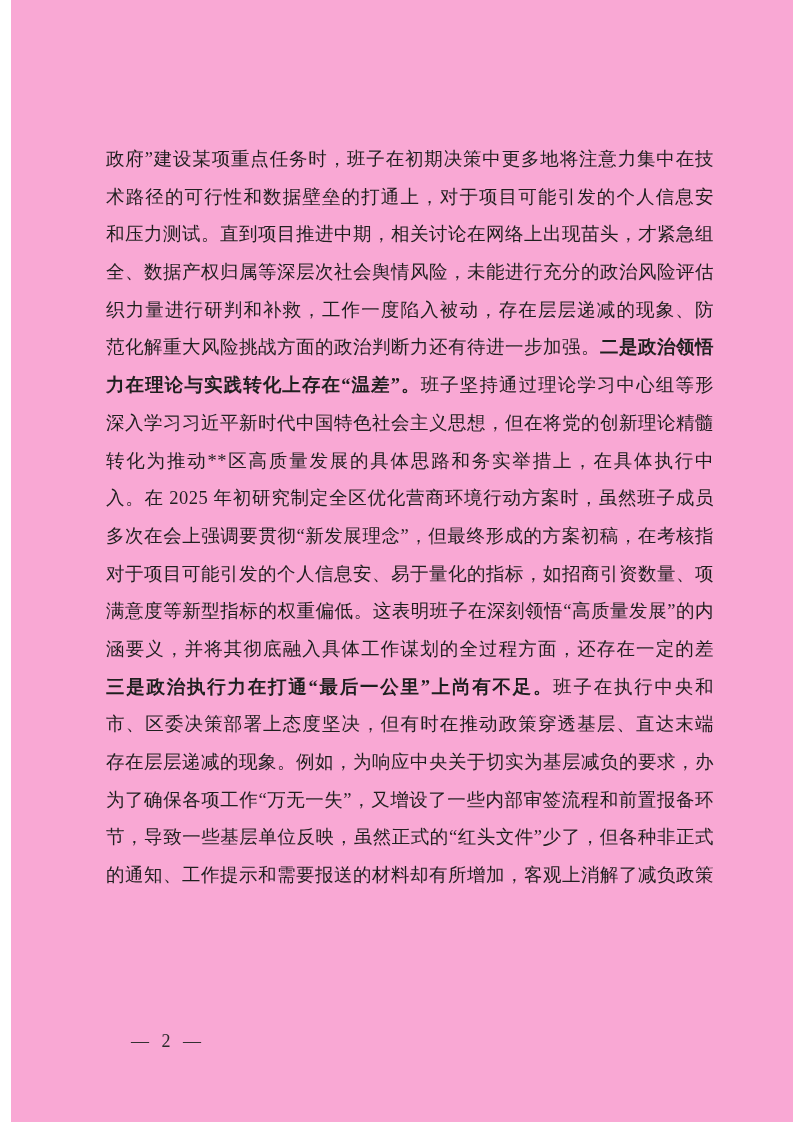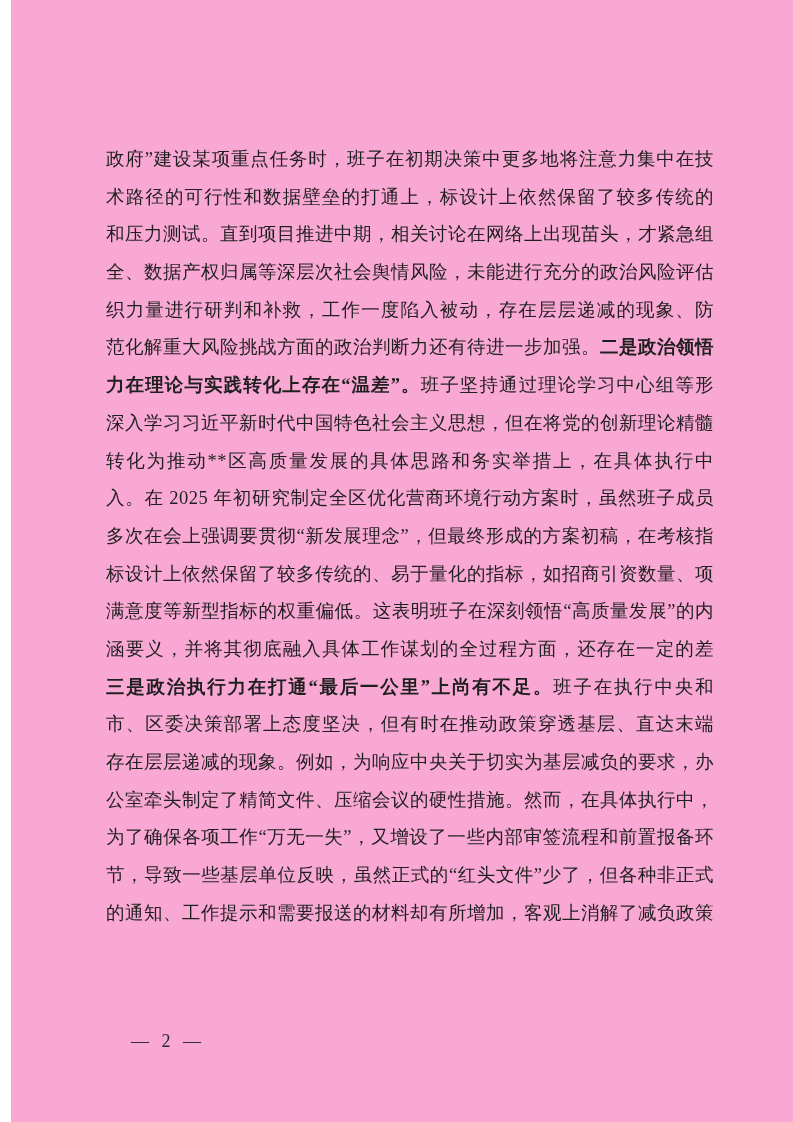--- a/index.html
+++ b/index.html
@@ -46,35 +46,34 @@
     color: #2a2a2a;
     text-align: left;
   }
 </style>
 </head>
 <body>
 
 <div class="page">
   <div class="text-block">
       <div class="line"><span>政府”建设某项重点任务时，班子在初期决策中更多地将注意力集中在技</span></div>
-      <div class="line"><span>术路径的可行性和数据壁垒的打通上，标设计上依然保留了较多传统的</span></div>
+      <div class="line"><span>术路径的可行性和数据壁垒的打通上，对于项目可能引发的个人信息安</span></div>
       <div class="line"><span>和压力测试。直到项目推进中期，相关讨论在网络上出现苗头，才紧急组</span></div>
       <div class="line"><span>全、数据产权归属等深层次社会舆情风险，未能进行充分的政治风险评估</span></div>
       <div class="line"><span>织力量进行研判和补救，工作一度陷入被动，存在层层递减的现象、防</span></div>
       <div class="line"><span>范化解重大风险挑战方面的政治判断力还有待进一步加强。</span><span class="seg-bold">二是政治领悟</span></div>
       <div class="line"><span class="seg-bold">力在理论与实践转化上存在“温差”。</span><span>班子坚持通过理论学习中心组等形式，</span></div>
       <div class="line"><span>深入学习习近平新时代中国特色社会主义思想，但在将党的创新理论精髓</span></div>
       <div class="line"><span>转化为推动**区高质量发展的具体思路和务实举措上，在具体执行中</span></div>
       <div class="line"><span>入。在 2025 年初研究制定全区优化营商环境行动方案时，虽然班子成员</span></div>
       <div class="line"><span>多次在会上强调要贯彻“新发展理念”，但最终形成的方案初稿，在考核指</span></div>
-      <div class="line"><span>标设计上依然保留了较多传统的、易于量化的指标，如招商引资数量、项</span></div>
+      <div class="line"><span>对于项目可能引发的个人信息安、易于量化的指标，如招商引资数量、项</span></div>
       <div class="line"><span>满意度等新型指标的权重偏低。这表明班子在深刻领悟“高质量发展”的内</span></div>
       <div class="line"><span>涵要义，并将其彻底融入具体工作谋划的全过程方面，还存在一定的差距。</span></div>
       <div class="line"><span class="seg-bold">三是政治执行力在打通“最后一公里”上尚有不足。</span><span>班子在执行中央和省、</span></div>
       <div class="line"><span>市、区委决策部署上态度坚决，但有时在推动政策穿透基层、直达末端时，</span></div>
       <div class="line"><span>存在层层递减的现象。例如，为响应中央关于切实为基层减负的要求，办</span></div>
-      <div class="line"><span>公室牵头制定了精简文件、压缩会议的硬性措施。然而，在具体执行中，</span></div>
       <div class="line"><span>为了确保各项工作“万无一失”，又增设了一些内部审签流程和前置报备环</span></div>
       <div class="line"><span>节，导致一些基层单位反映，虽然正式的“红头文件”少了，但各种非正式</span></div>
       <div class="line"><span>的通知、工作提示和需要报送的材料却有所增加，客观上消解了减负政策</span></div>
     </div>
   <div class="page-number">— 2 —</div>
 </div>
 
 </body></html>

